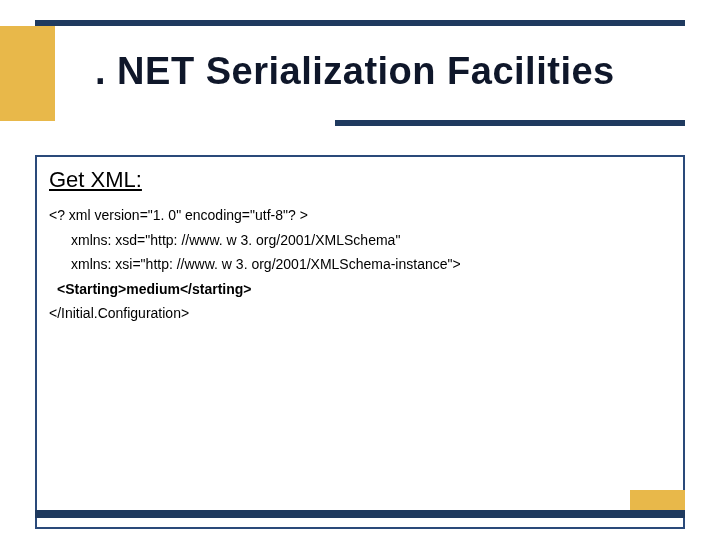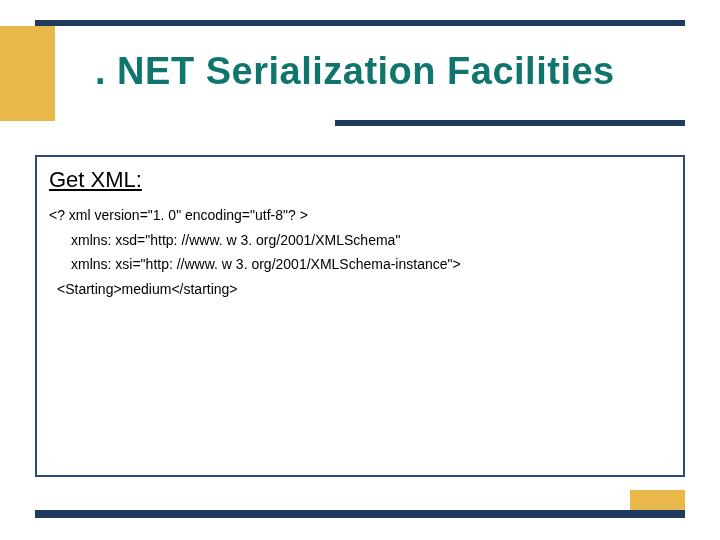--- a/index.html
+++ b/index.html
@@ -1,26 +1,26 @@
 <!DOCTYPE html>
 <html><head>
 <meta charset="utf-8">
 <style>
 *{margin:0;padding:0;box-sizing:border-box}
 body{width:720px;height:540px;background:#fff;font-family:Arial,Helvetica,sans-serif;position:relative;overflow:hidden}
 .top-bar{position:absolute;top:20px;left:35px;width:650px;height:6px;background:#1f3a5f}
 .title-wrap{position:absolute;top:42px;left:0;width:720px;height:70px}
 .yellow-block{position:absolute;top:-16px;left:0;width:55px;height:95px;background:#e8b84a}
-.title{position:absolute;top:8px;left:95px;font-size:38px;font-weight:bold;color:#0f766e;letter-spacing:0.5px}
+.title{position:absolute;top:8px;left:95px;font-size:38px;font-weight:bold;color:#0f172a;letter-spacing:0.5px}
 .sub-bar{position:absolute;top:120px;left:335px;width:350px;height:6px;background:#1f3a5f}
-.code-box{position:absolute;top:155px;left:35px;width:650px;height:322px;border:2px solid #2a4a7a;background:#fff;padding:10px 12px}
+.code-box{position:absolute;top:155px;left:35px;width:650px;height:374px;border:2px solid #2a4a7a;background:#fff;padding:10px 12px}
 .code-title{font-size:22px;text-decoration:underline;color:#000;margin-bottom:10px}
 .code-lines{font-size:14px;color:#000;line-height:1.75}
 .code-lines .indent{padding-left:22px;display:block}
-.code-lines .bold{font-weight:normal;padding-left:8px;display:block}
+.code-lines .bold{font-weight:bold;padding-left:8px;display:block}
 .bottom-bar{position:absolute;bottom:22px;left:35px;width:650px;height:8px;background:#1f3a5f}
 .bottom-yellow{position:absolute;bottom:22px;right:35px;width:55px;height:28px;background:#e8b84a}
 </style>
 </head>
 <body>
 
 <div class="top-bar"></div>
 
 <div class="title-wrap">
   <div class="yellow-block"></div>
@@ -29,17 +29,18 @@
 
 <div class="sub-bar"></div>
 
 <div class="code-box">
   <div class="code-title">Get XML:</div>
   <div class="code-lines">
     <div>&lt;? xml version="1. 0" encoding="utf-8"? &gt;</div>
     <span class="indent">xmlns: xsd="http: //www. w 3. org/2001/XMLSchema"</span>
     <span class="indent">xmlns: xsi="http: //www. w 3. org/2001/XMLSchema-instance"&gt;</span>
     <span class="bold">&lt;Starting&gt;medium&lt;/starting&gt;</span>
+    <div>&lt;/Initial.Configuration&gt;</div>
   </div>
 </div>
 
 <div class="bottom-yellow"></div>
 <div class="bottom-bar"></div>
 
 </body></html>

